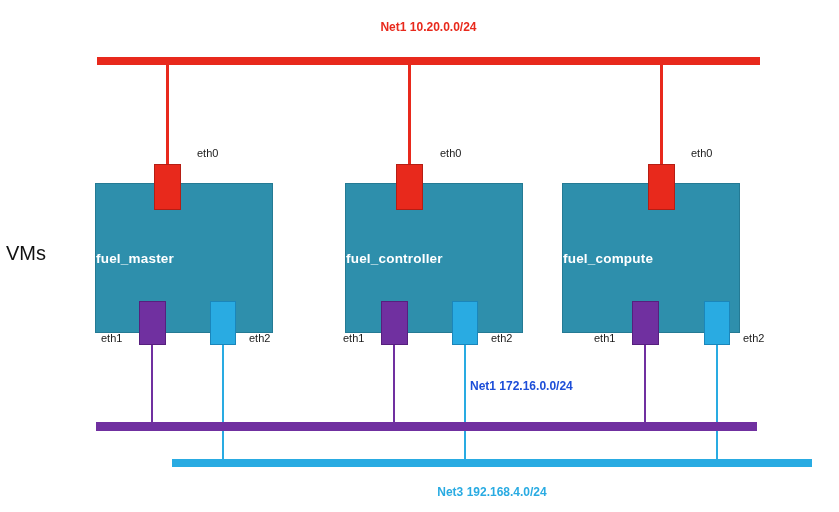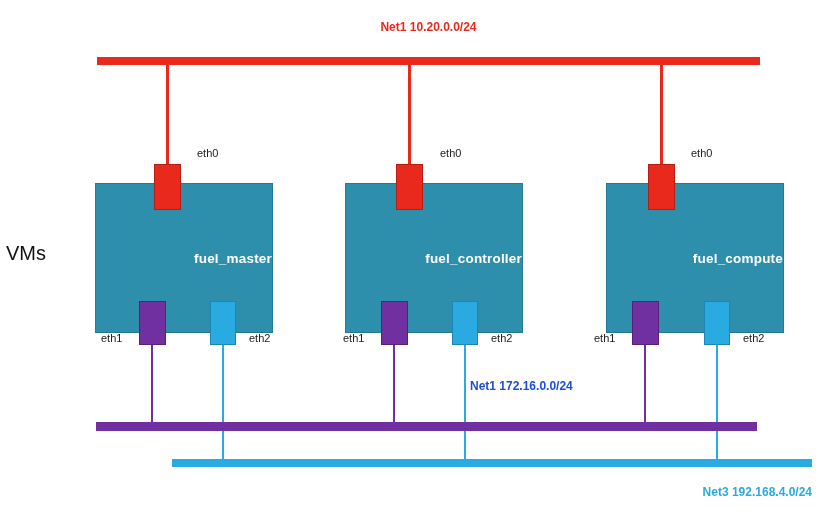--- a/index.html
+++ b/index.html
@@ -9,26 +9,26 @@
   }
   
   .net-bar { position:absolute; }
   .bar-red    { left:97px;  top:57px;  width:663px; height:8px; background:#e8291c; }
   .bar-purple { left:96px;  top:422px; width:661px; height:9px; background:#7030a0; }
   .bar-blue   { left:172px; top:459px; width:640px; height:8px; background:#29abe2; }
   
   .net-label { position:absolute; font-weight:bold; font-size:12px; white-space:nowrap; }
   .label-top    { left:97px;  top:20px;  width:663px; text-align:center; color:#e8291c; }
   .label-mid    { left:470px; top:379px; color:#1d4ed8; }
-  .label-bottom { left:172px; top:485px; width:640px; text-align:right; color:#29abe2; }
+  .label-bottom { left:172px; top:485px; width:640px; text-align:center; color:#29abe2; }
   
   .vm-box {
     position:absolute; top:183px; width:176px; height:148px;
     background:#2e8fac; border:1px solid #247a94;
-    display:flex; align-items:center; justify-content:flex-end;
+    display:flex; align-items:center; justify-content:flex-start;
   }
   .vm-name { color:#ffffff; font-weight:bold; font-size:13.5px; letter-spacing:0.2px; }
   
   .port { position:absolute; box-sizing:border-box; }
   .port-eth0 { width:27px; height:46px; top:164px; background:#e8291c; border:1px solid #b51e14; }
   .port-eth1 { width:27px; height:44px; top:301px; background:#7030a0; border:1px solid #571f7e; }
   .port-eth2 { width:26px; height:44px; top:301px; background:#29abe2; border:1px solid #1b86ba; }
   
   .vline { position:absolute; }
   .line-red    { width:3px; top:65px;  height:100px; background:#e8291c; }
@@ -71,21 +71,21 @@
     <div class="port port-eth2" style="left:452px"></div>
     <span class="eth-label" style="left:440px; top:147px">eth0</span>
     <span class="eth-label" style="left:343px; top:332px">eth1</span>
     <span class="eth-label" style="left:491px; top:332px">eth2</span>
   </div>
 
   <div>
     <div class="vline line-red" style="left:660px"></div>
     <div class="vline line-purple" style="left:644px"></div>
     <div class="vline line-blue" style="left:716px"></div>
-    <div class="vm-box" style="left:606px">
+    <div class="vm-box" style="left:562px">
       <span class="vm-name">fuel_compute</span>
     </div>
     <div class="port port-eth0" style="left:648px"></div>
     <div class="port port-eth1" style="left:632px"></div>
     <div class="port port-eth2" style="left:704px"></div>
     <span class="eth-label" style="left:691px; top:147px">eth0</span>
     <span class="eth-label" style="left:594px; top:332px">eth1</span>
     <span class="eth-label" style="left:743px; top:332px">eth2</span>
   </div>
 

